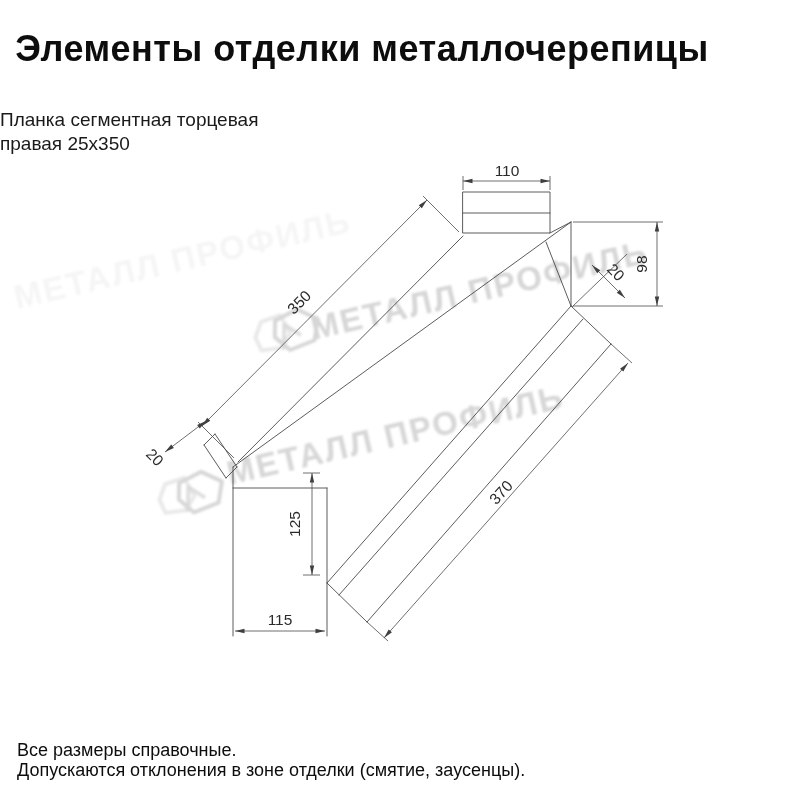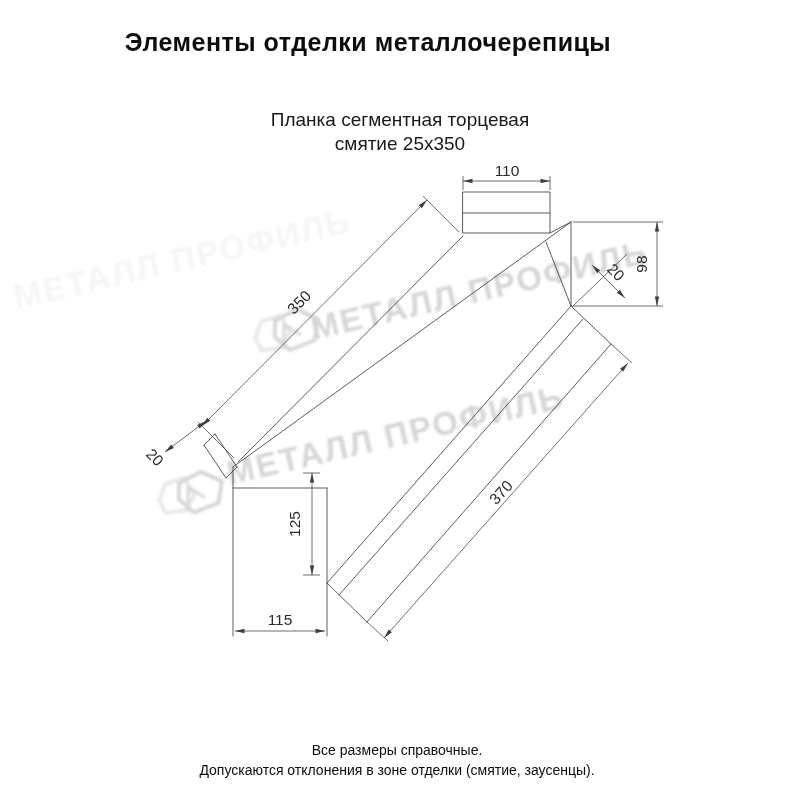--- a/index.html
+++ b/index.html
@@ -1,41 +1,41 @@
 <!DOCTYPE html>
 <html><head>
 <meta charset="utf-8">
 <style>
   html,body{margin:0;padding:0;background:#ffffff;}
   .page{position:relative;width:800px;height:800px;background:#fff;overflow:hidden;
         font-family:"Liberation Sans", sans-serif;color:#111;}
-  .title{position:absolute;top:28px;left:8px;width:720px;text-align:center;
-         font-size:25px;font-weight:bold;letter-spacing:0.5px;color:#0d0d0d;}
-  .subtitle{position:absolute;top:108px;left:0;width:800px;text-align:center;
+  .title{position:absolute;top:28px;left:2px;width:720px;text-align:center;
+         font-size:36px;font-weight:bold;letter-spacing:0.5px;color:#0d0d0d;}
+  .subtitle{position:absolute;top:108px;left:0;width:800px;text-align:left;
             font-size:19px;line-height:24px;color:#1a1a1a;}
   .footer{position:absolute;top:740px;left:17px;width:760px;
-          font-size:14px;line-height:20px;color:#0d0d0d;text-align:center;}
+          font-size:18px;line-height:20px;color:#0d0d0d;}
   svg{position:absolute;top:0;left:0;}
   .geo{stroke:#4a4a4a;stroke-width:0.9;fill:none;stroke-linecap:round;}
   .dim{stroke:#4a4a4a;stroke-width:0.8;fill:none;}
   .dimtxt{fill:#2b2b2b;font-size:15.5px;font-family:"Liberation Sans",sans-serif;}
   .wmtxt{fill:#c9c9c9;font-size:33px;font-weight:bold;letter-spacing:2px;
          font-family:"Liberation Sans",sans-serif;}
   .wmlogo{stroke:#cbcbcb;stroke-width:4;fill:none;stroke-linejoin:round;}
 </style>
 </head>
 <body>
 
 <div class="page">
 
   <div class="title">Элементы отделки металлочерепицы</div>
 
   <div class="subtitle">
     <div>Планка сегментная торцевая</div>
-    <div>смятие 25х350</div>
+    <div>правая 25х350</div>
   </div>
 
   <svg width="800" height="800" viewBox="0 0 800 800">
     <defs>
       <marker id="arrS" markerUnits="userSpaceOnUse" markerWidth="20" markerHeight="20" refX="0" refY="0" orient="auto" style="overflow:visible">
         <path d="M0,0 L9.5,2.2 L9.5,-2.2 Z" fill="#3f3f3f"></path>
       </marker>
       <marker id="arrE" markerUnits="userSpaceOnUse" markerWidth="20" markerHeight="20" refX="0" refY="0" orient="auto" style="overflow:visible">
         <path d="M0,0 L-9.5,2.2 L-9.5,-2.2 Z" fill="#3f3f3f"></path>
       </marker>

